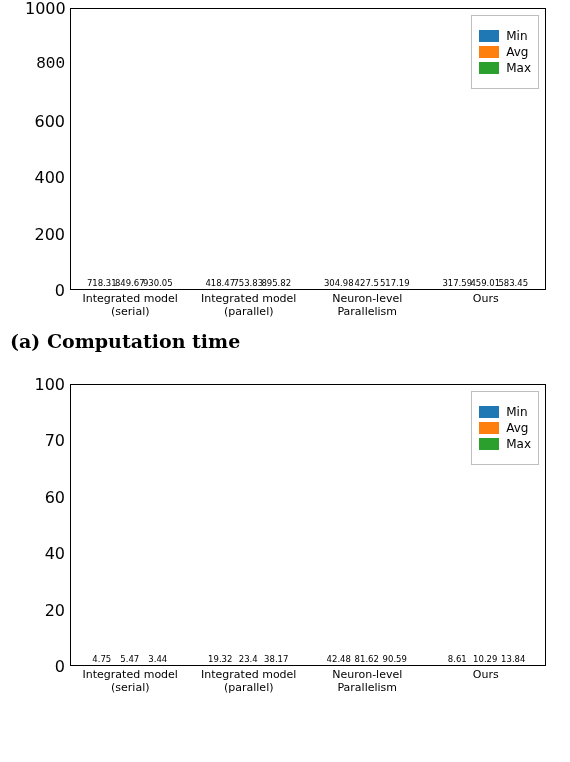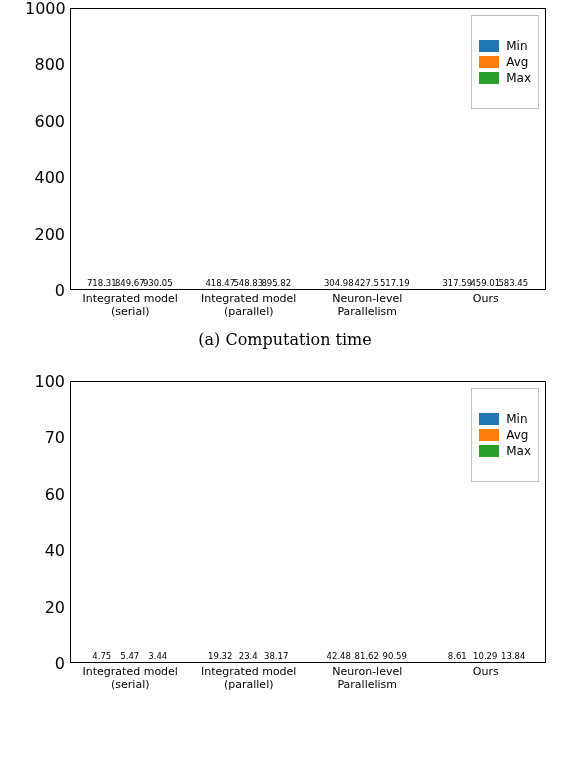--- a/index.html
+++ b/index.html
@@ -13,24 +13,25 @@
     width: 570px;
     height: 762px;
     position: relative;
     box-sizing: border-box;
     padding: 8px 10px;
   }
   .chart-block {
     position: relative;
   }
   .caption {
-    text-align: center;
-    font-size: 16px;
+    text-align: left;
+    font-size: 19px;
     margin-top: 6px;
     margin-bottom: 10px;
+    font-weight: bold;
   }
   .plot {
     position: relative;
     border: 1px solid #000;
     background: #fff;
     box-sizing: border-box;
   }
   .ylabel {
     position: absolute;
     left: -38px;
@@ -57,21 +58,21 @@
     transform: translateY(50%);
     color: #000;
     width: 40px;
   }
   .legend {
     position: absolute;
     right: 6px;
     top: 6px;
     border: 1px solid #bfbfbf;
     background: #fff;
-    padding: 22px 7px;
+    padding: 12px 7px;
     font-family: "DejaVu Sans", Arial, sans-serif;
     font-size: 12px;
     z-index: 10;
   }
   .legend-row {
     display: flex;
     align-items: center;
     line-height: 16px;
   }
   .swatch {
@@ -132,21 +133,21 @@
 
   <div class="chart-block">
     <div class="plot-wrap" style="height:282px;">
       <div class="ylabel">Time Consumption (ms)</div>
 
       <div class="yticks">
         <span class="ytick" style="bottom:0%;">0</span>
         <span class="ytick" style="bottom:20%;">200</span>
         <span class="ytick" style="bottom:40%;">400</span>
         <span class="ytick" style="bottom:60%;">600</span>
-        <span class="ytick" style="bottom:80%;">800</span>
+        <span class="ytick" style="bottom:80%;font-family:Liberation Mono, monospace;">800</span>
         <span class="ytick" style="bottom:100%;">1000</span>
       </div>
 
       <div class="plot" style="height:282px;">
 
         <div class="legend">
           <div class="legend-row">
               <span class="swatch c-min"></span>
               <span>Min</span>
             </div>
@@ -176,21 +177,21 @@
               <span>Integrated model</span><br>
               <span>(serial)</span>
             </div>
           </div>
 
           <div class="group" style="left:37.5%;width:0;">
             <div class="bar c-min" style="left:-42px;height:41.85%;">
                 <span class="bar-label">418.47</span>
               </div>
             <div class="bar c-avg" style="left:-14px;height:54.88%;">
-                <span class="bar-label">548.83</span>
+                <span class="bar-label">753.83</span>
               </div>
             <div class="bar c-max" style="left:14px;height:89.58%;">
                 <span class="bar-label">895.82</span>
               </div>
             <div class="xcat" style="left:-58px;width:116px;">
               <span>Integrated model</span><br>
               <span>(parallel)</span>
             </div>
           </div>
 

